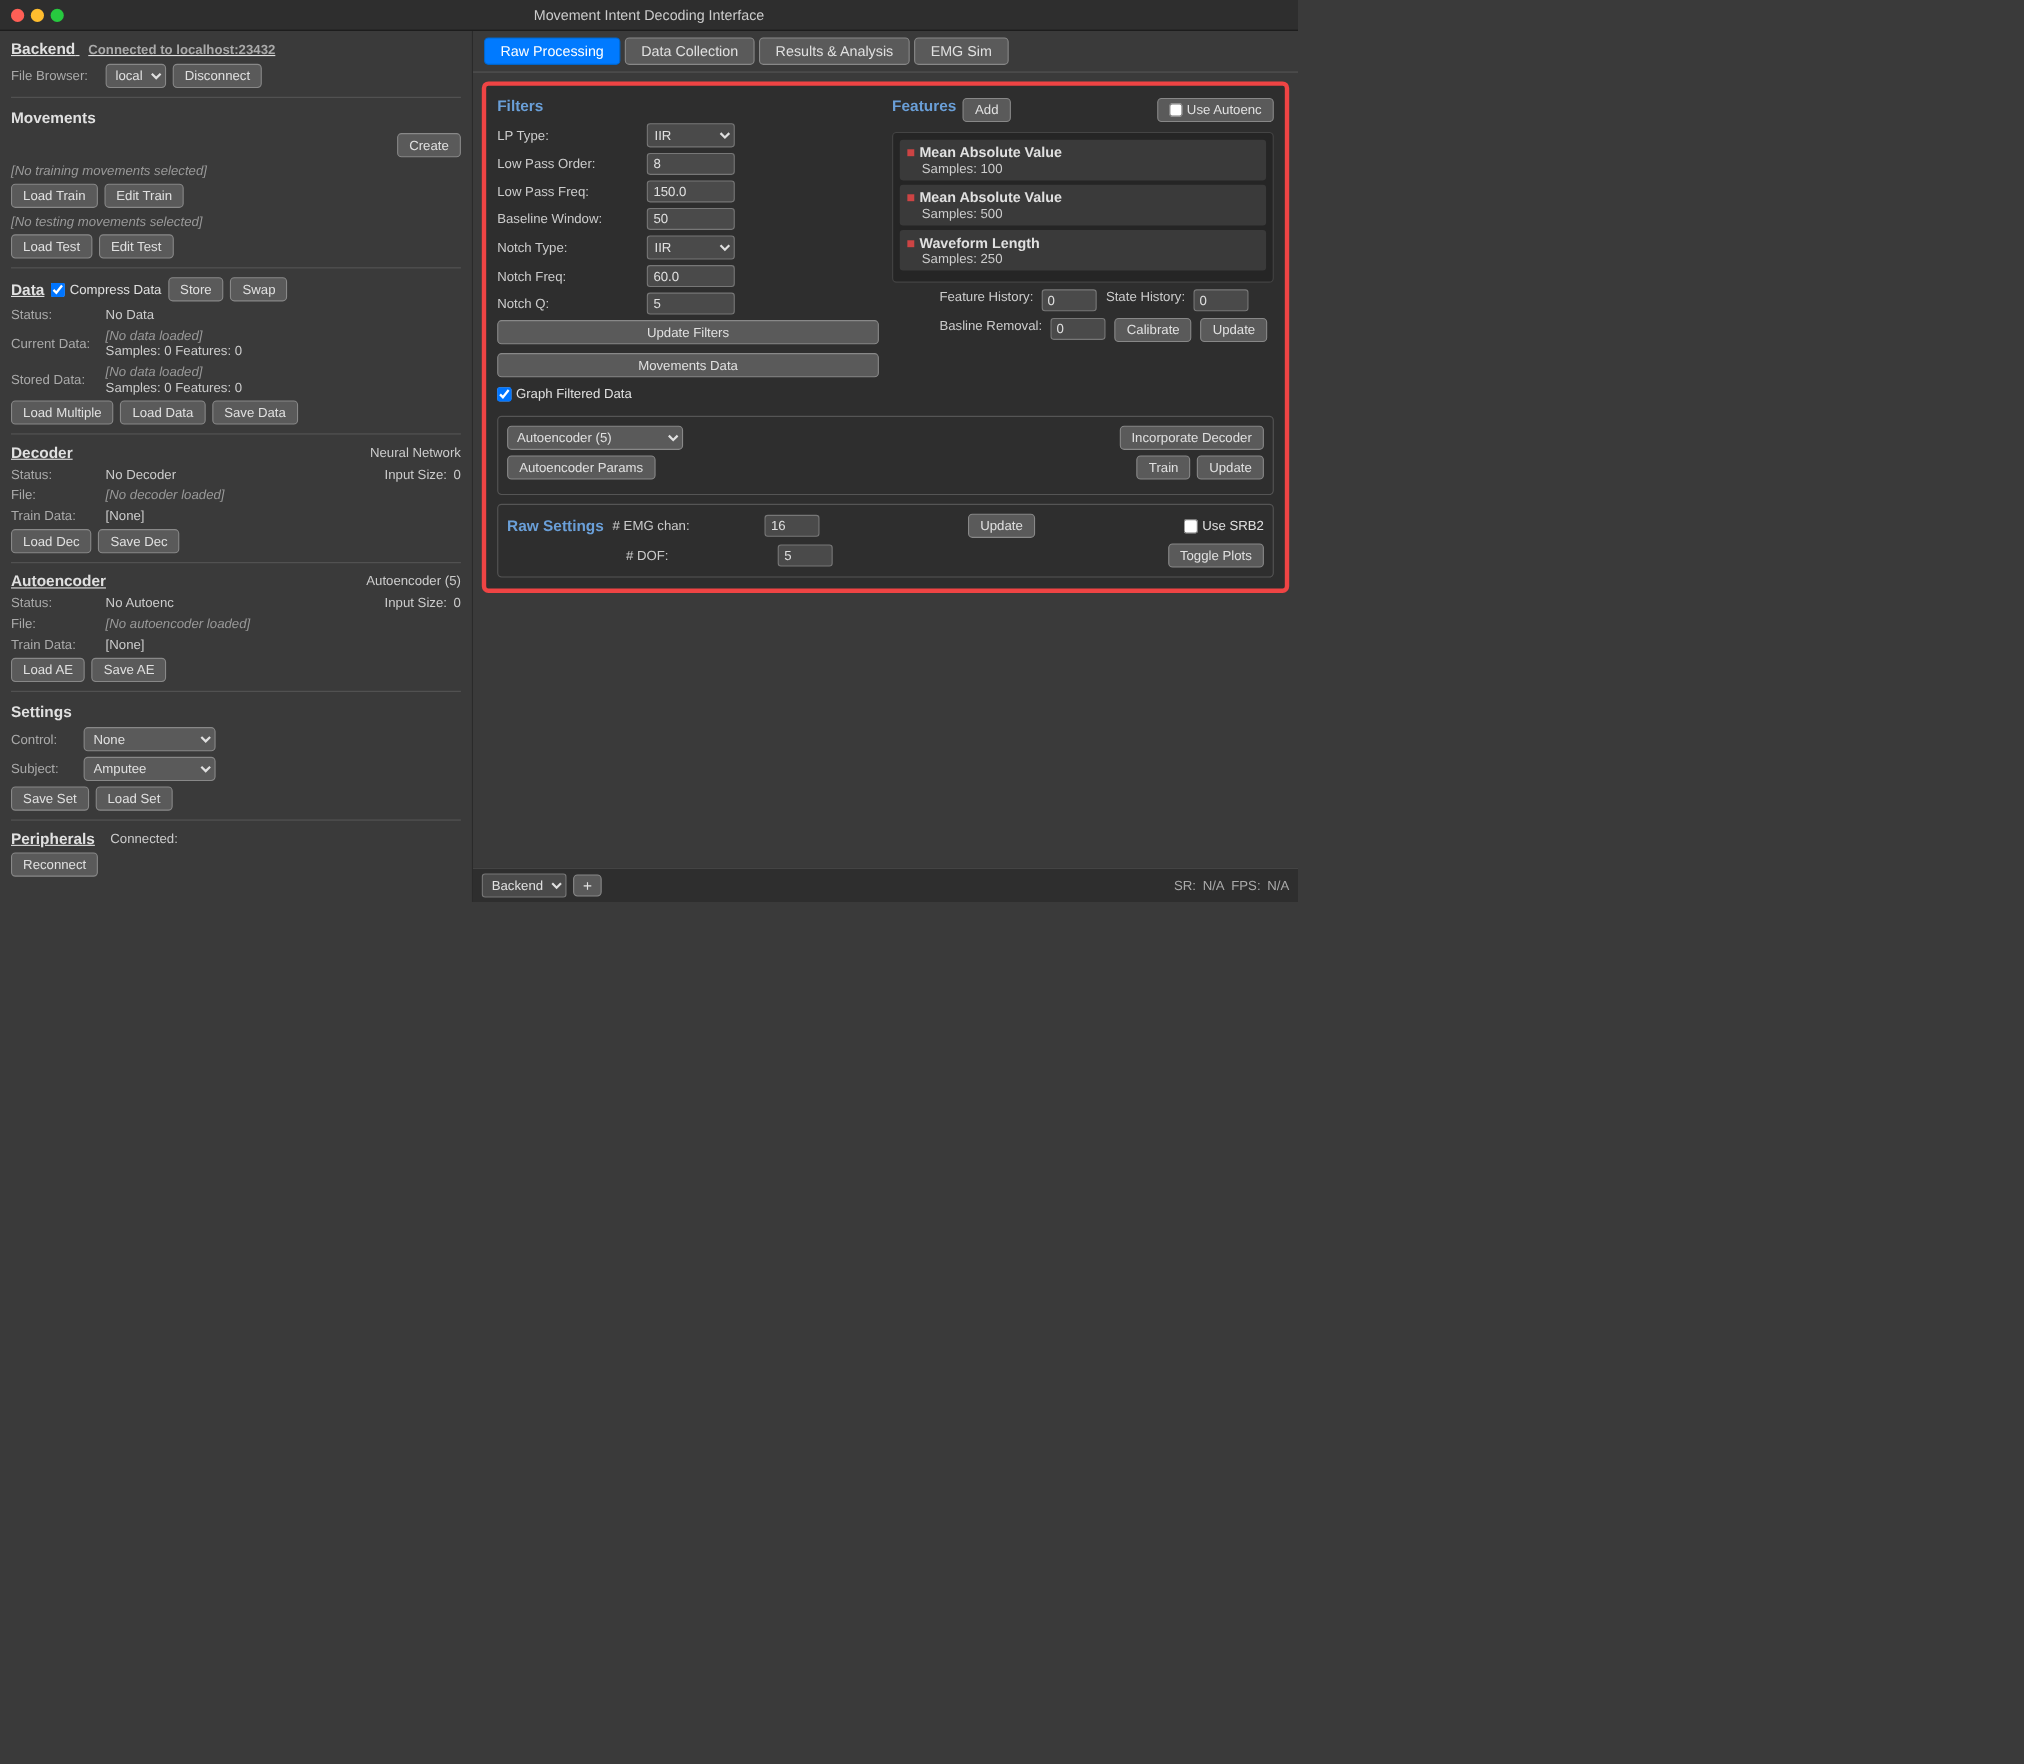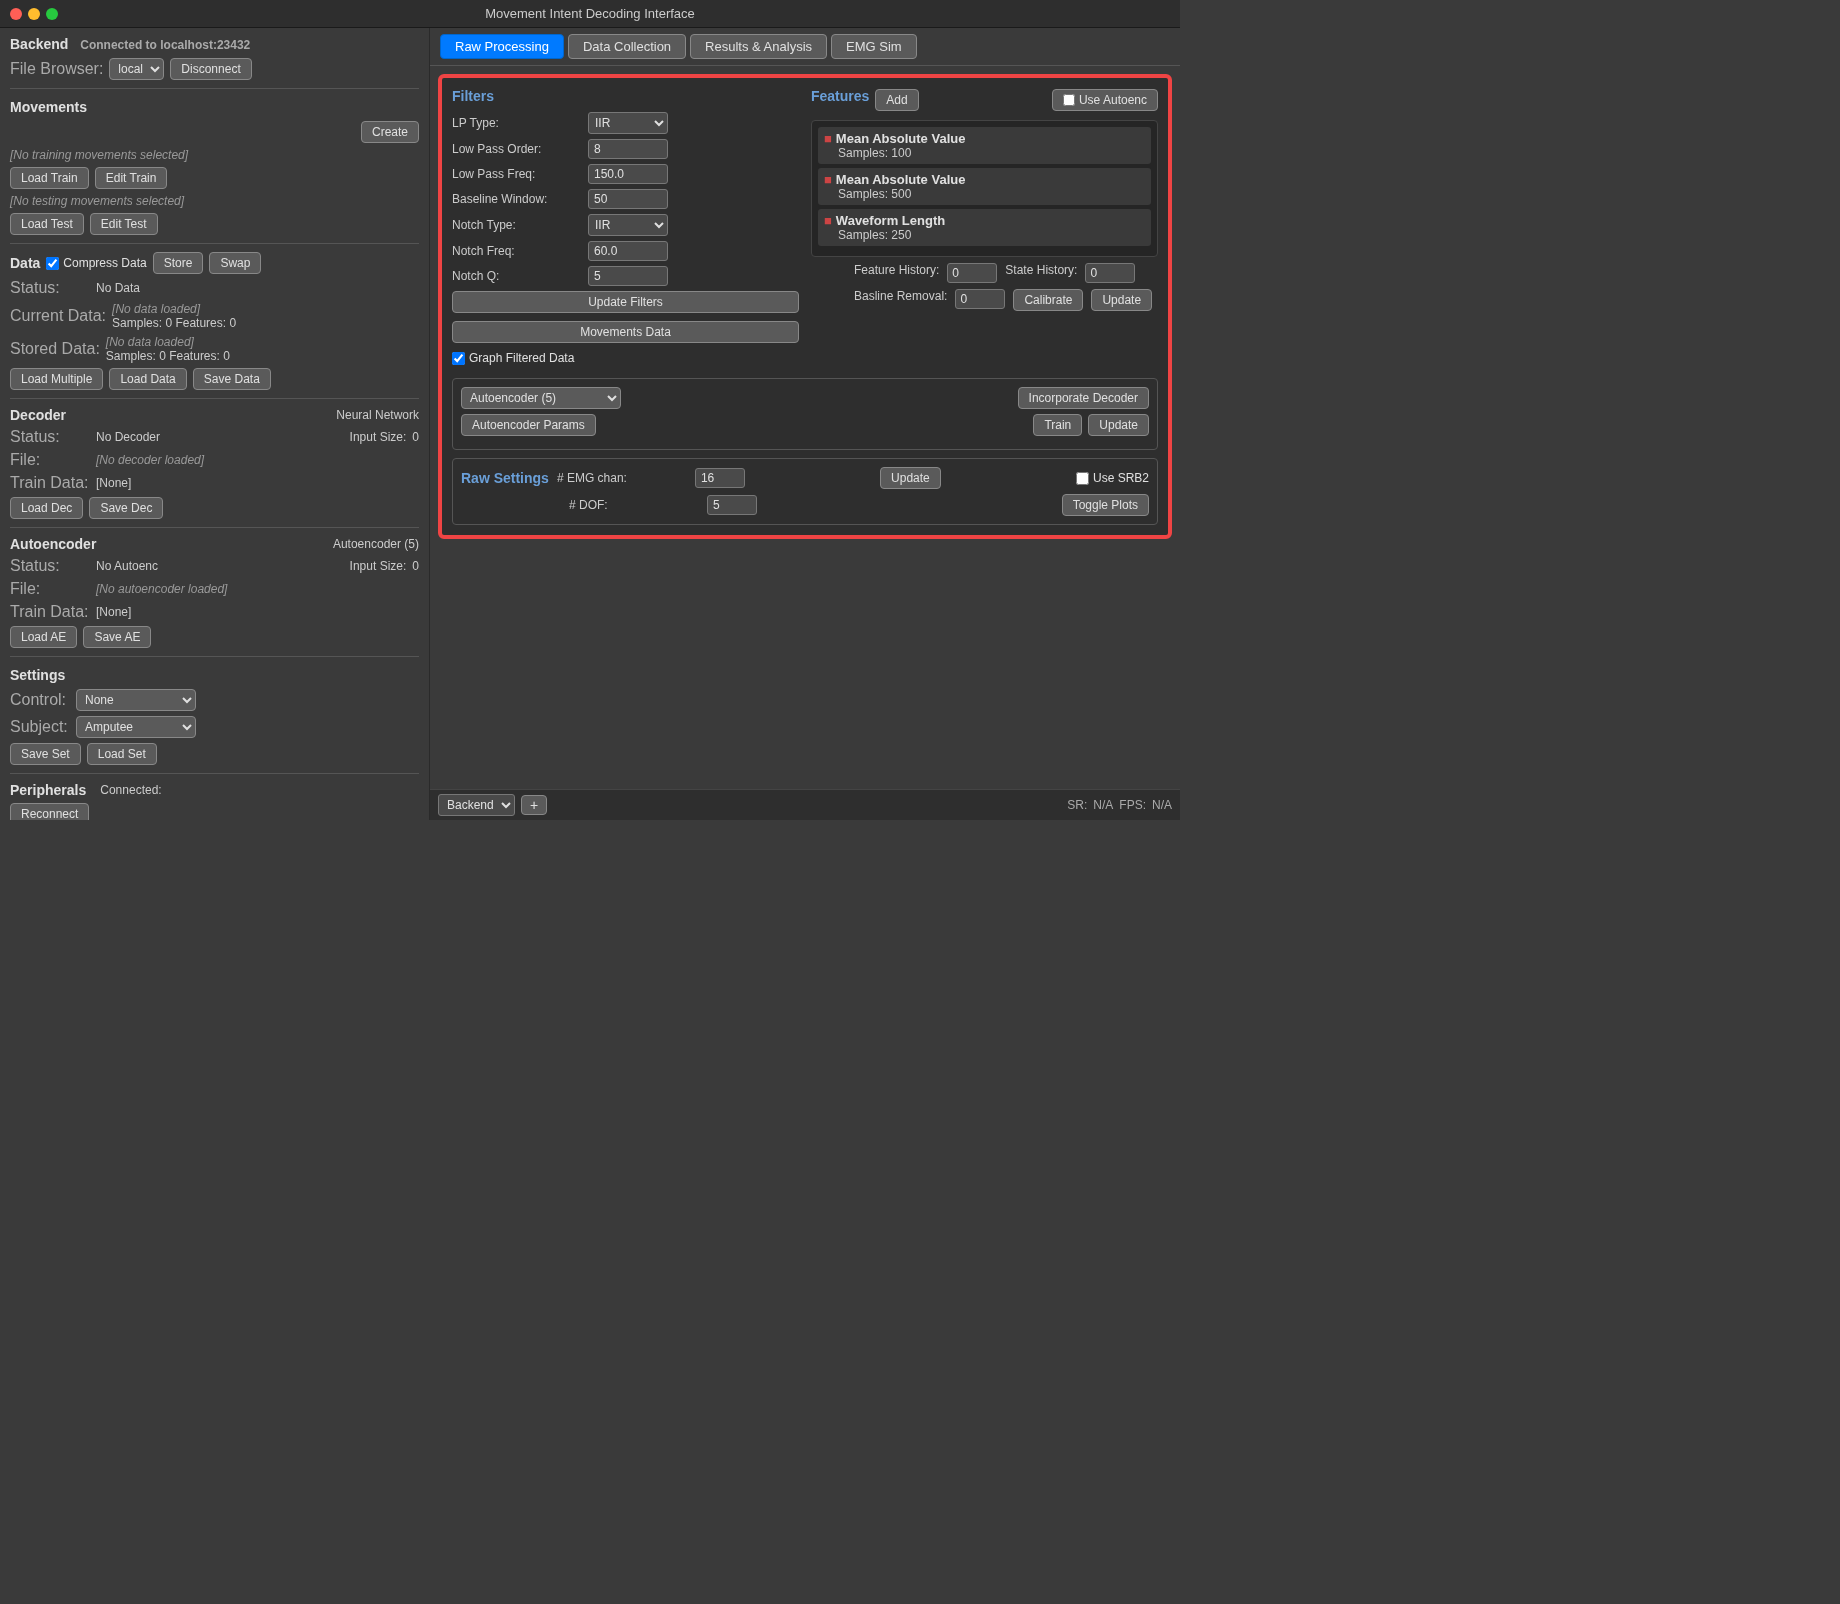--- a/index.html
+++ b/index.html
@@ -58,39 +58,39 @@
       flex-shrink: 0;
     }
 
     .section-header {
       font-weight: bold;
       font-size: 14px;
       color: #e0e0e0;
       margin-bottom: 6px;
       margin-top: 10px;
     }
-    .section-header:first-child { margin-top: 0; }
+    .section-header:first-child { margin-top: 0; text-decoration: underline; }
 
     .inline-label {
       color: #aaa;
       font-size: 12px;
       margin-left: 8px;
     }
 
     .row {
       display: flex;
       align-items: center;
       margin-bottom: 5px;
       gap: 6px;
     }
 
     .label {
       color: #aaa;
       min-width: 80px;
-      font-size: 16px;
+      font-size: 12px;
     }
 
     .btn {
       background: #5a5a5a;
       color: #e0e0e0;
       border: 1px solid #888;
       border-radius: 4px;
       padding: 3px 10px;
       font-size: 12px;
       cursor: pointer;

